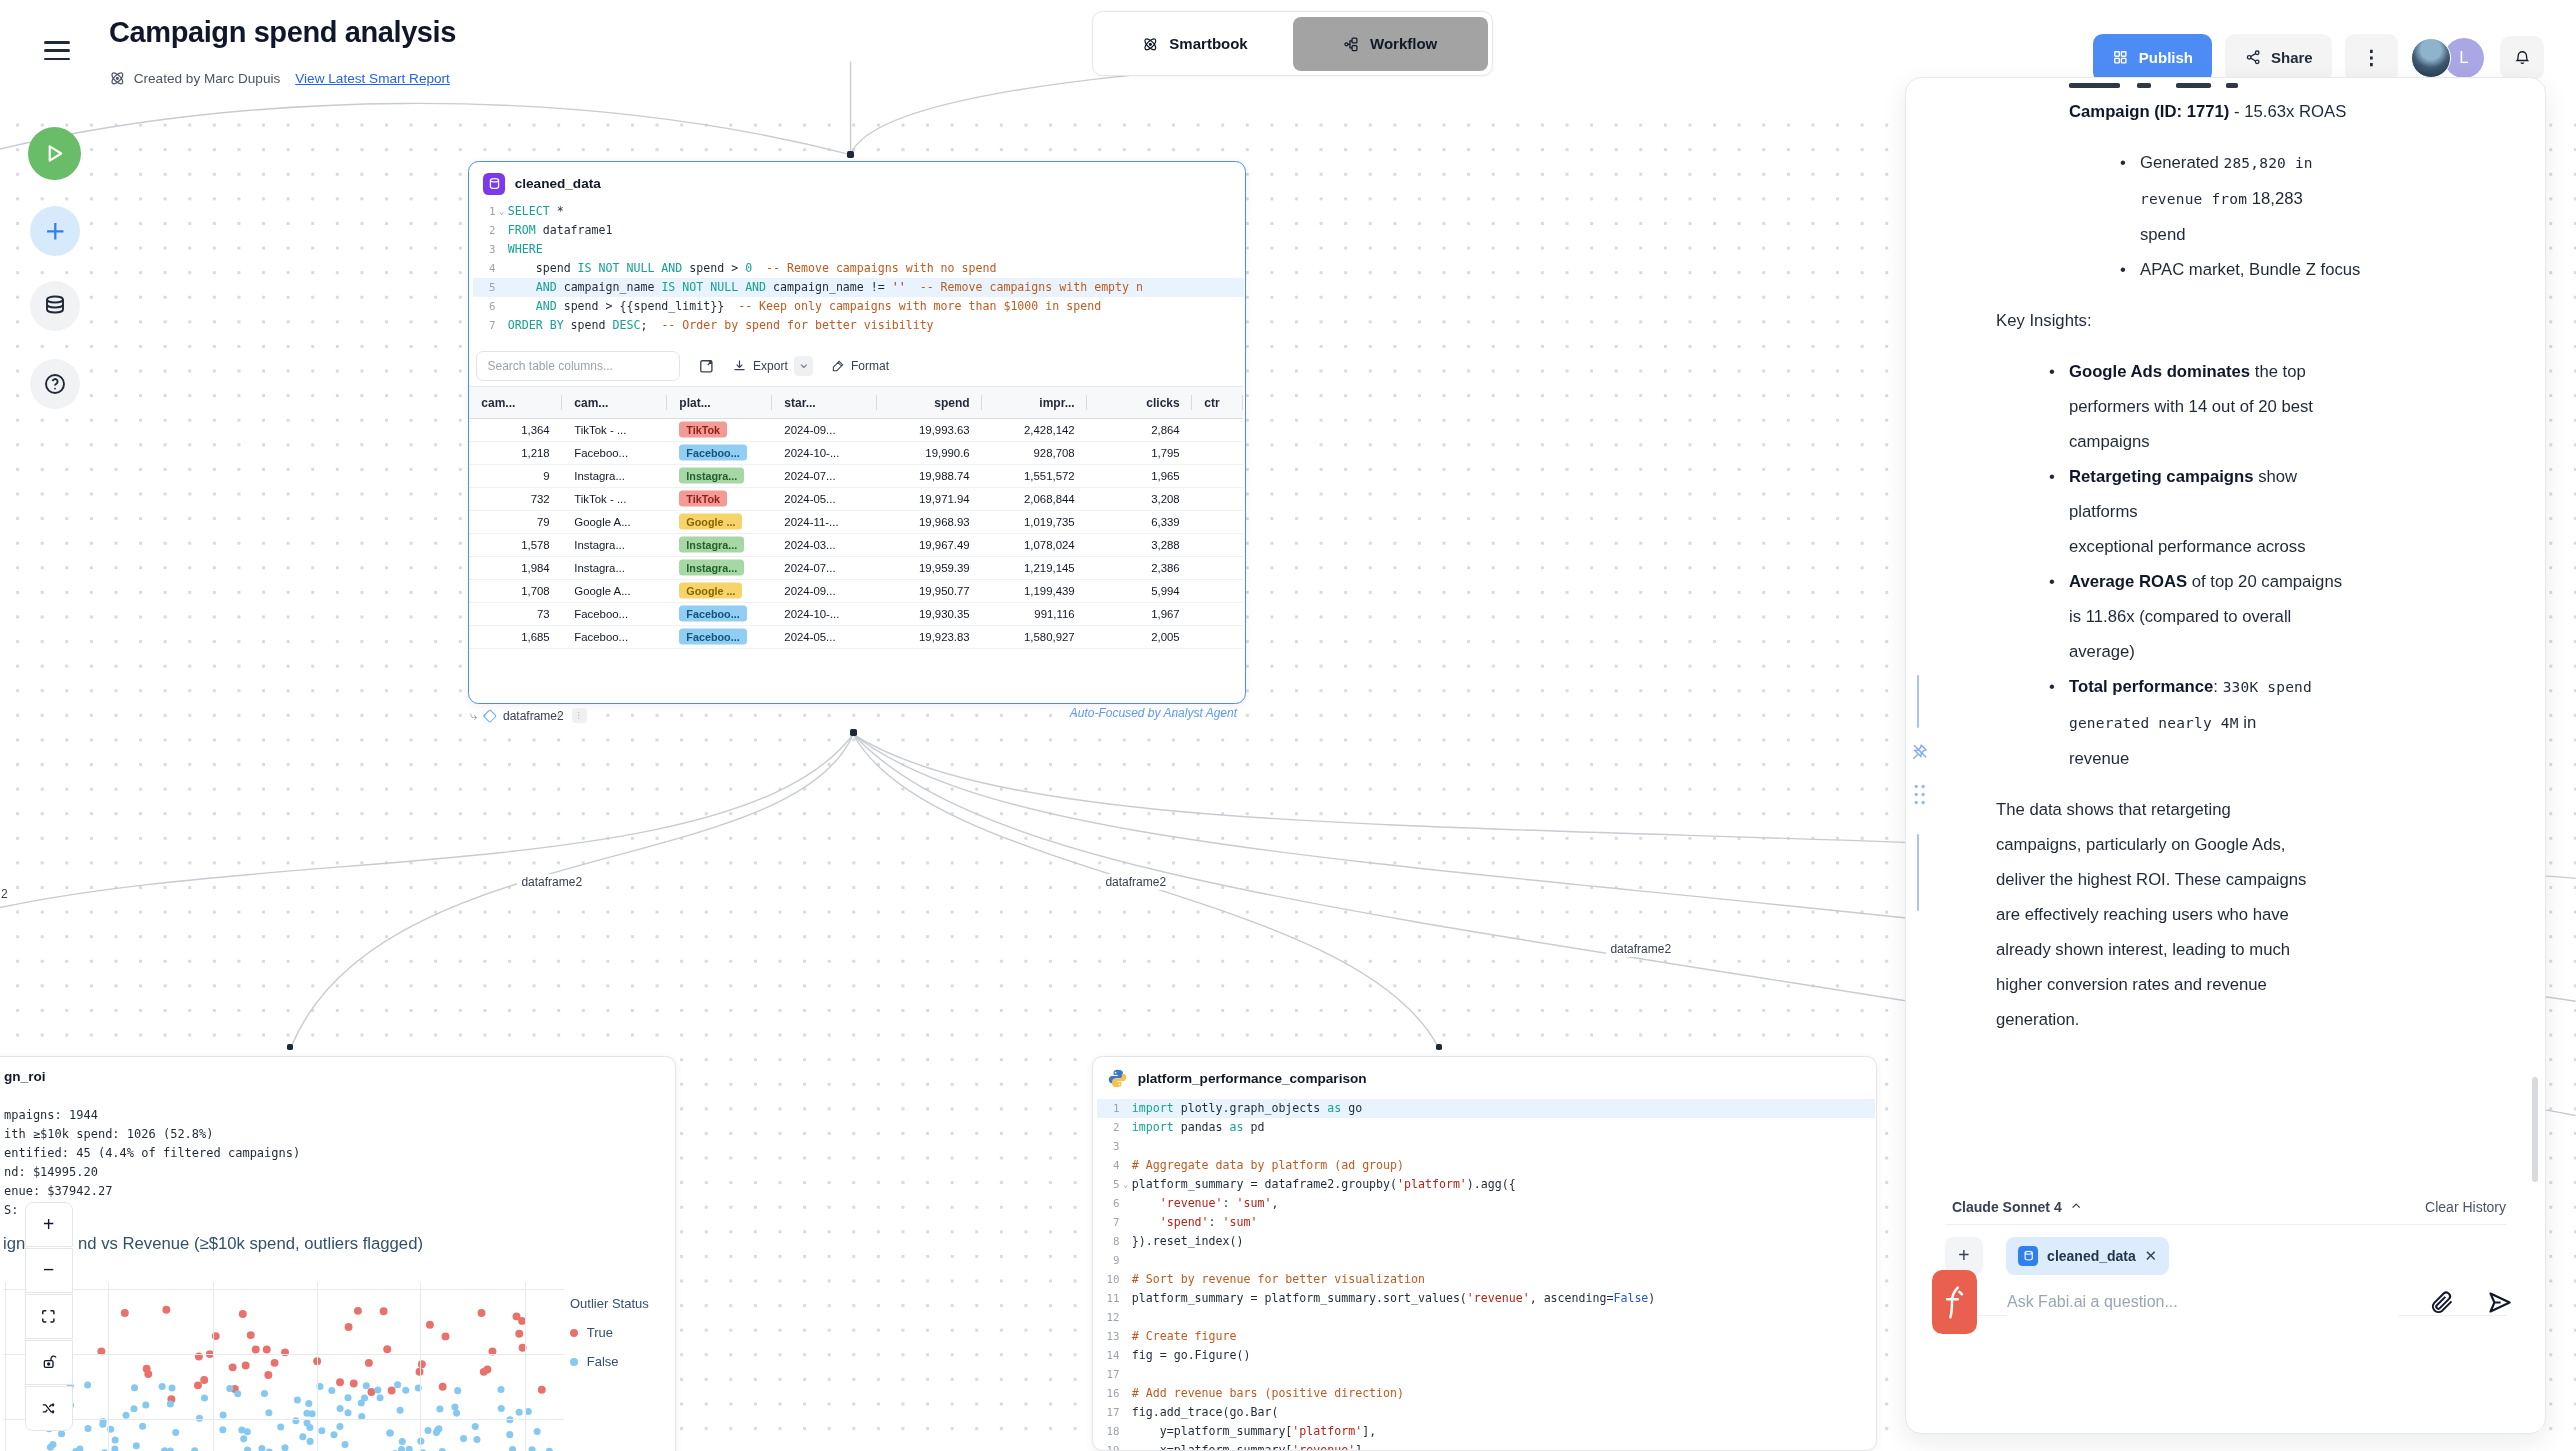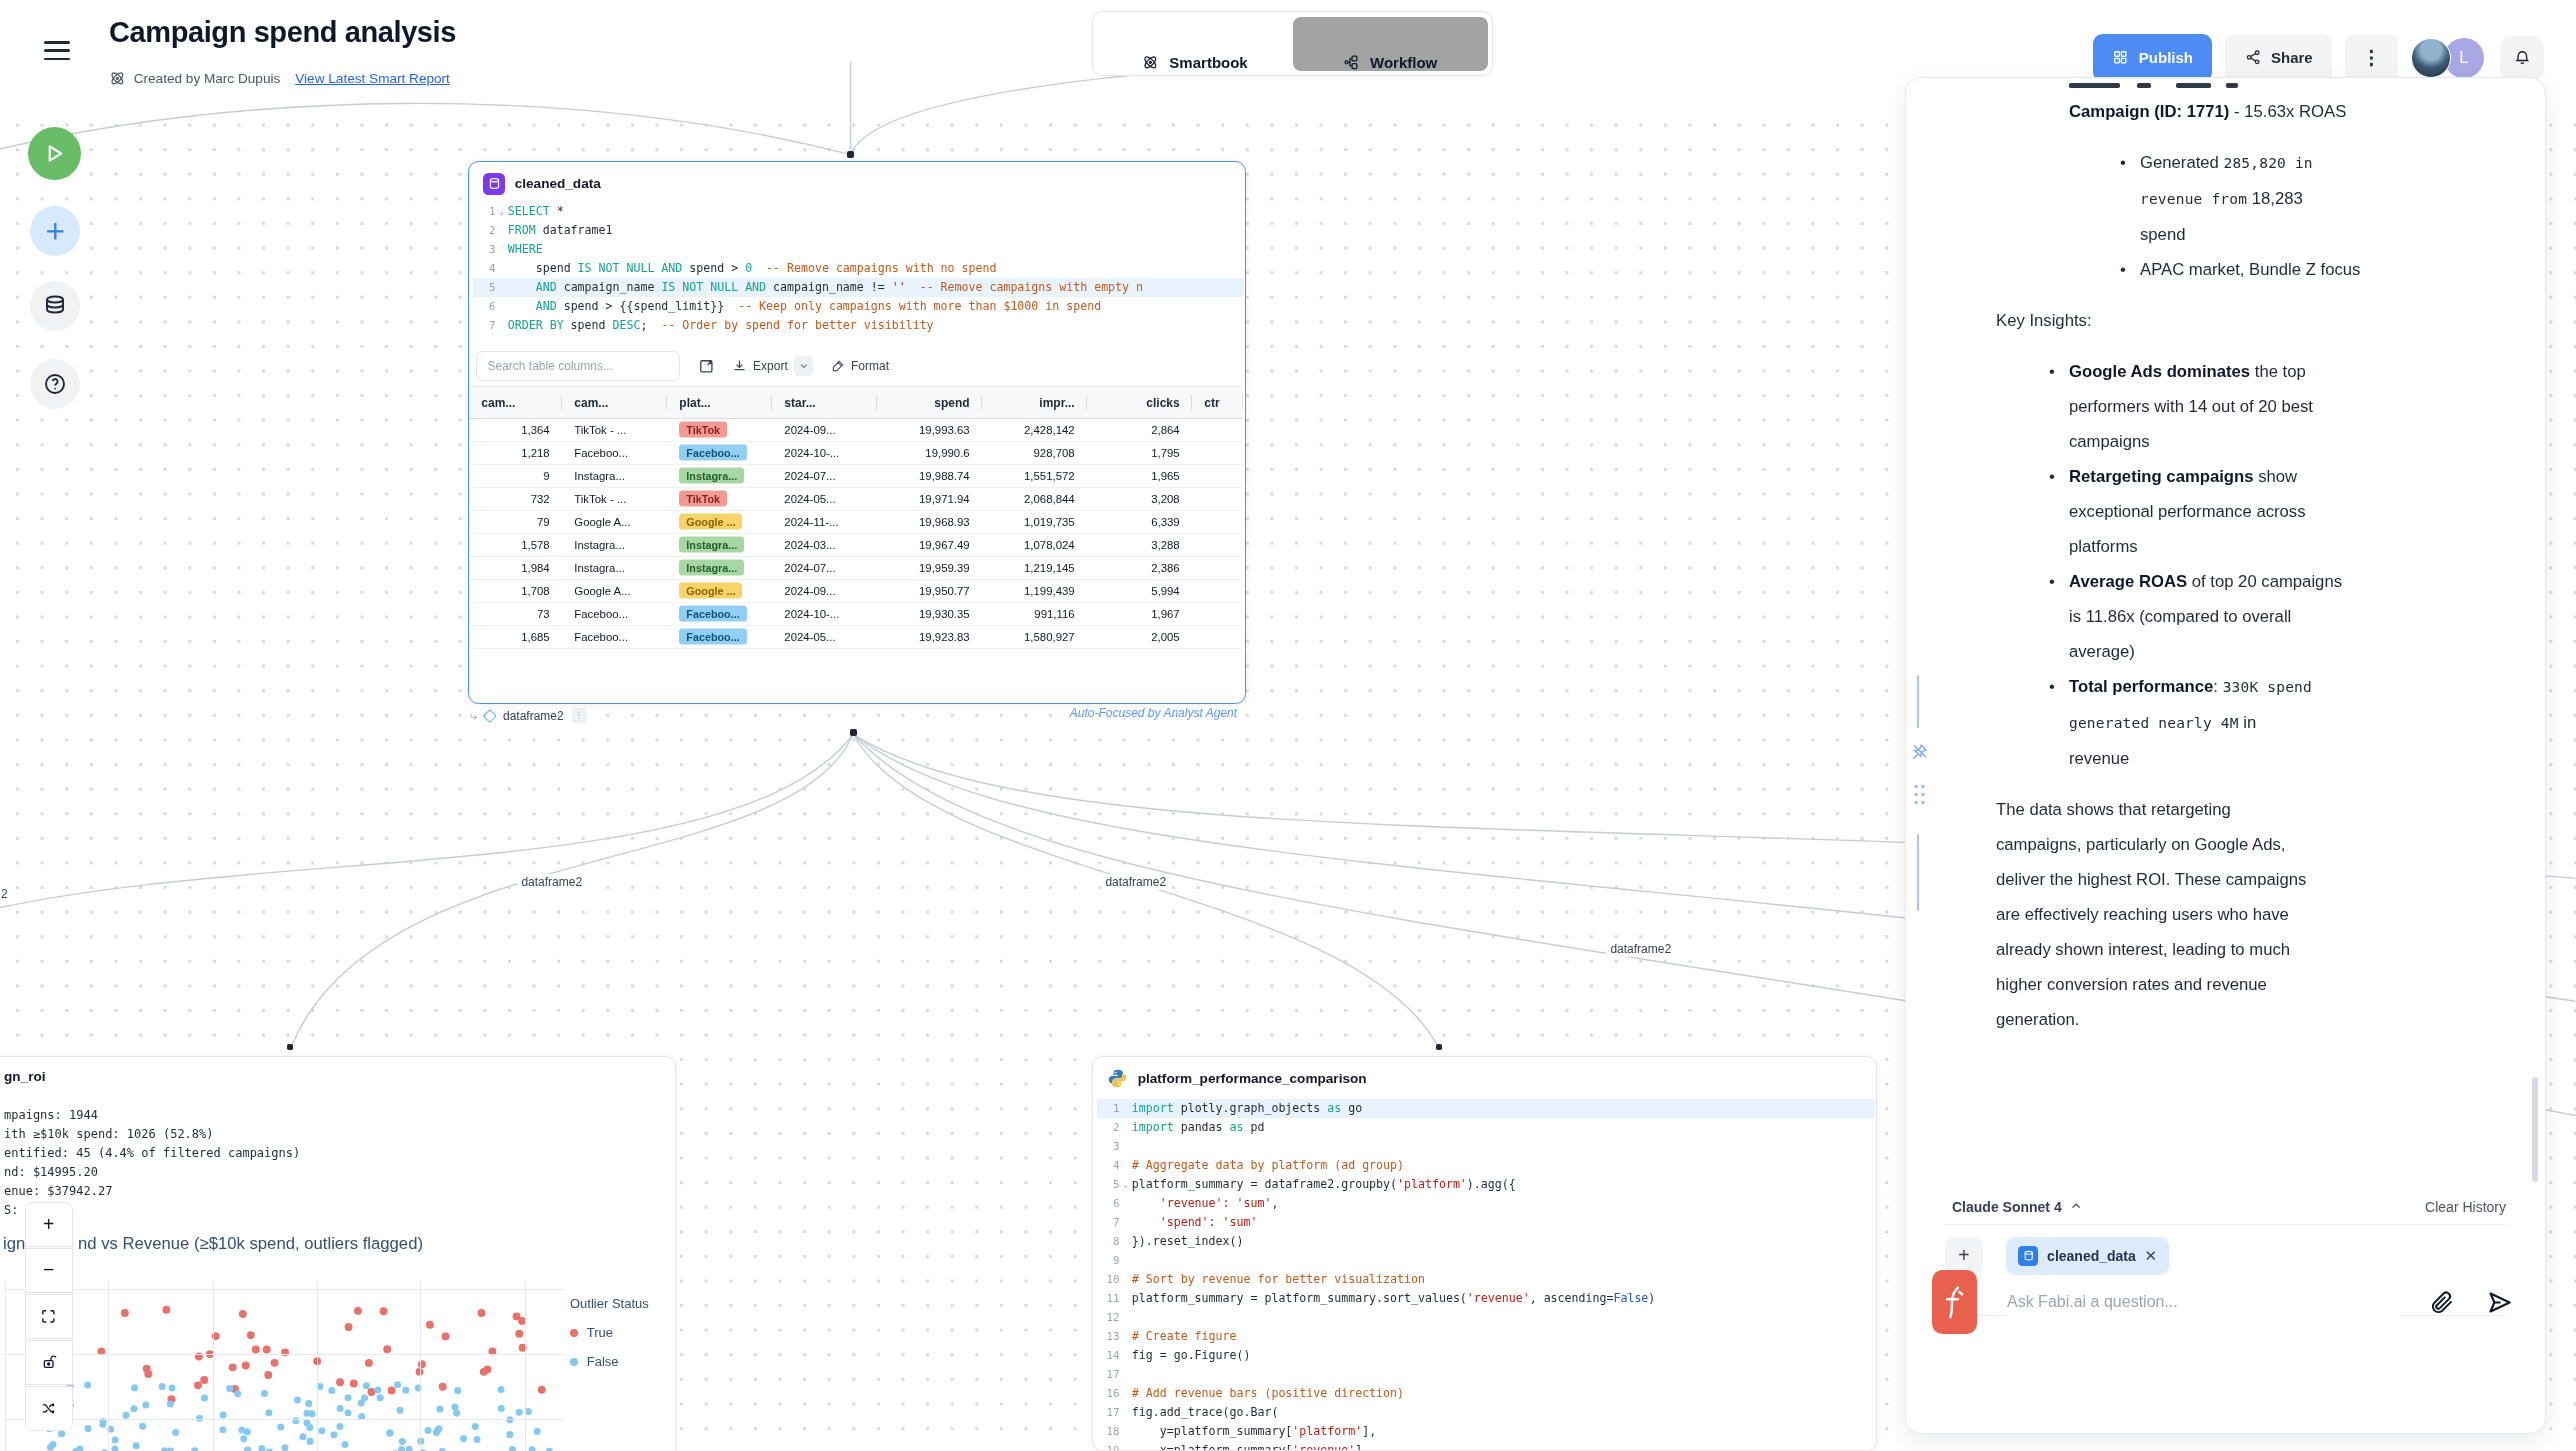--- a/index.html
+++ b/index.html
@@ -24,21 +24,21 @@
   #hamburger span { display:block; height:2.6px; background:#1f2937; border-radius:1.8px; margin-bottom:5.7px; }
   #page-title { left:109px; top:16px; font-size:29px; font-weight:700; color:#0f172a; letter-spacing:-0.4px; }
   #subtitle { left:109px; top:67px; height:23px; display:flex; align-items:center; gap:8px;
     font-size:13.6px; color:#4b5563; }
   #subtitle a { color:#2563eb; margin-left:7px; }
   .icon16 { width:16.7px; height:16.7px; flex:none; }
 
   #mode-toggle { left:1092px; top:11.4px; width:401px; height:65px; background:#fff;
     border:0.9px solid #e5e7eb; border-radius:10.5px; box-shadow:0 0.9px 2.6px rgba(0,0,0,.05);
     display:flex; padding:4.4px; z-index:41; }
-  .mode-seg { flex:1; display:flex; align-items:flex-end; justify-content:center; gap:10.5px;
+  .mode-seg { flex:1; display:flex; align-items:center; justify-content:center; gap:10.5px;
     font-size:15px; font-weight:600; color:#111827; border-radius:8px; cursor:pointer; }
   .mode-seg.active { background:#a3a3a3; }
 
   #tb-right { right:32px; top:33px; height:49px; display:flex; align-items:center; gap:13px; z-index:41;}
   .tbbtn { height:48px; display:flex; align-items:center; gap:9.7px; padding:0 19.3px;
     border-radius:9.7px; font-size:15px; font-weight:600; cursor:pointer; }
   #publish-btn { background:#4e8cf5; color:#fff; }
   #share-btn, #kebab-btn, #bell-btn { background:#f4f4f5; color:#1f2937; }
   #kebab-btn { width:53px; justify-content:center; padding:0; font-size:19.3px; letter-spacing:0; }
   #avatars { position:relative; width:76px; height:40px; }
@@ -815,22 +815,22 @@
         <div class="ins-line "><span>Key Insights:</span></div>
       </div>
       <div class="ul2" style="margin-top: 16px;">
         <div class="li">
           <div class="ins-line "><b>Google Ads dominates</b><span> the top</span></div>
           <div class="ins-line "><span>performers with 14 out of 20 best</span></div>
           <div class="ins-line "><span>campaigns</span></div>
         </div>
         <div class="li">
           <div class="ins-line "><b>Retargeting campaigns</b><span> show</span></div>
+          <div class="ins-line "><span>platforms</span></div>
           <div class="ins-line "><span>exceptional performance across</span></div>
-          <div class="ins-line "><span>platforms</span></div>
         </div>
         <div class="li">
           <div class="ins-line "><b>Average ROAS</b><span> of top 20 campaigns</span></div>
           <div class="ins-line "><span>is 11.86x (compared to overall</span></div>
           <div class="ins-line "><span>average)</span></div>
         </div>
         <div class="li">
           <div class="ins-line "><b>Total performance</b><span>: </span><span class="mono">330K spend</span></div>
           <div class="ins-line "><span class="mono">generated nearly 4M</span><span> in</span></div>
           <div class="ins-line "><span>revenue</span></div>

